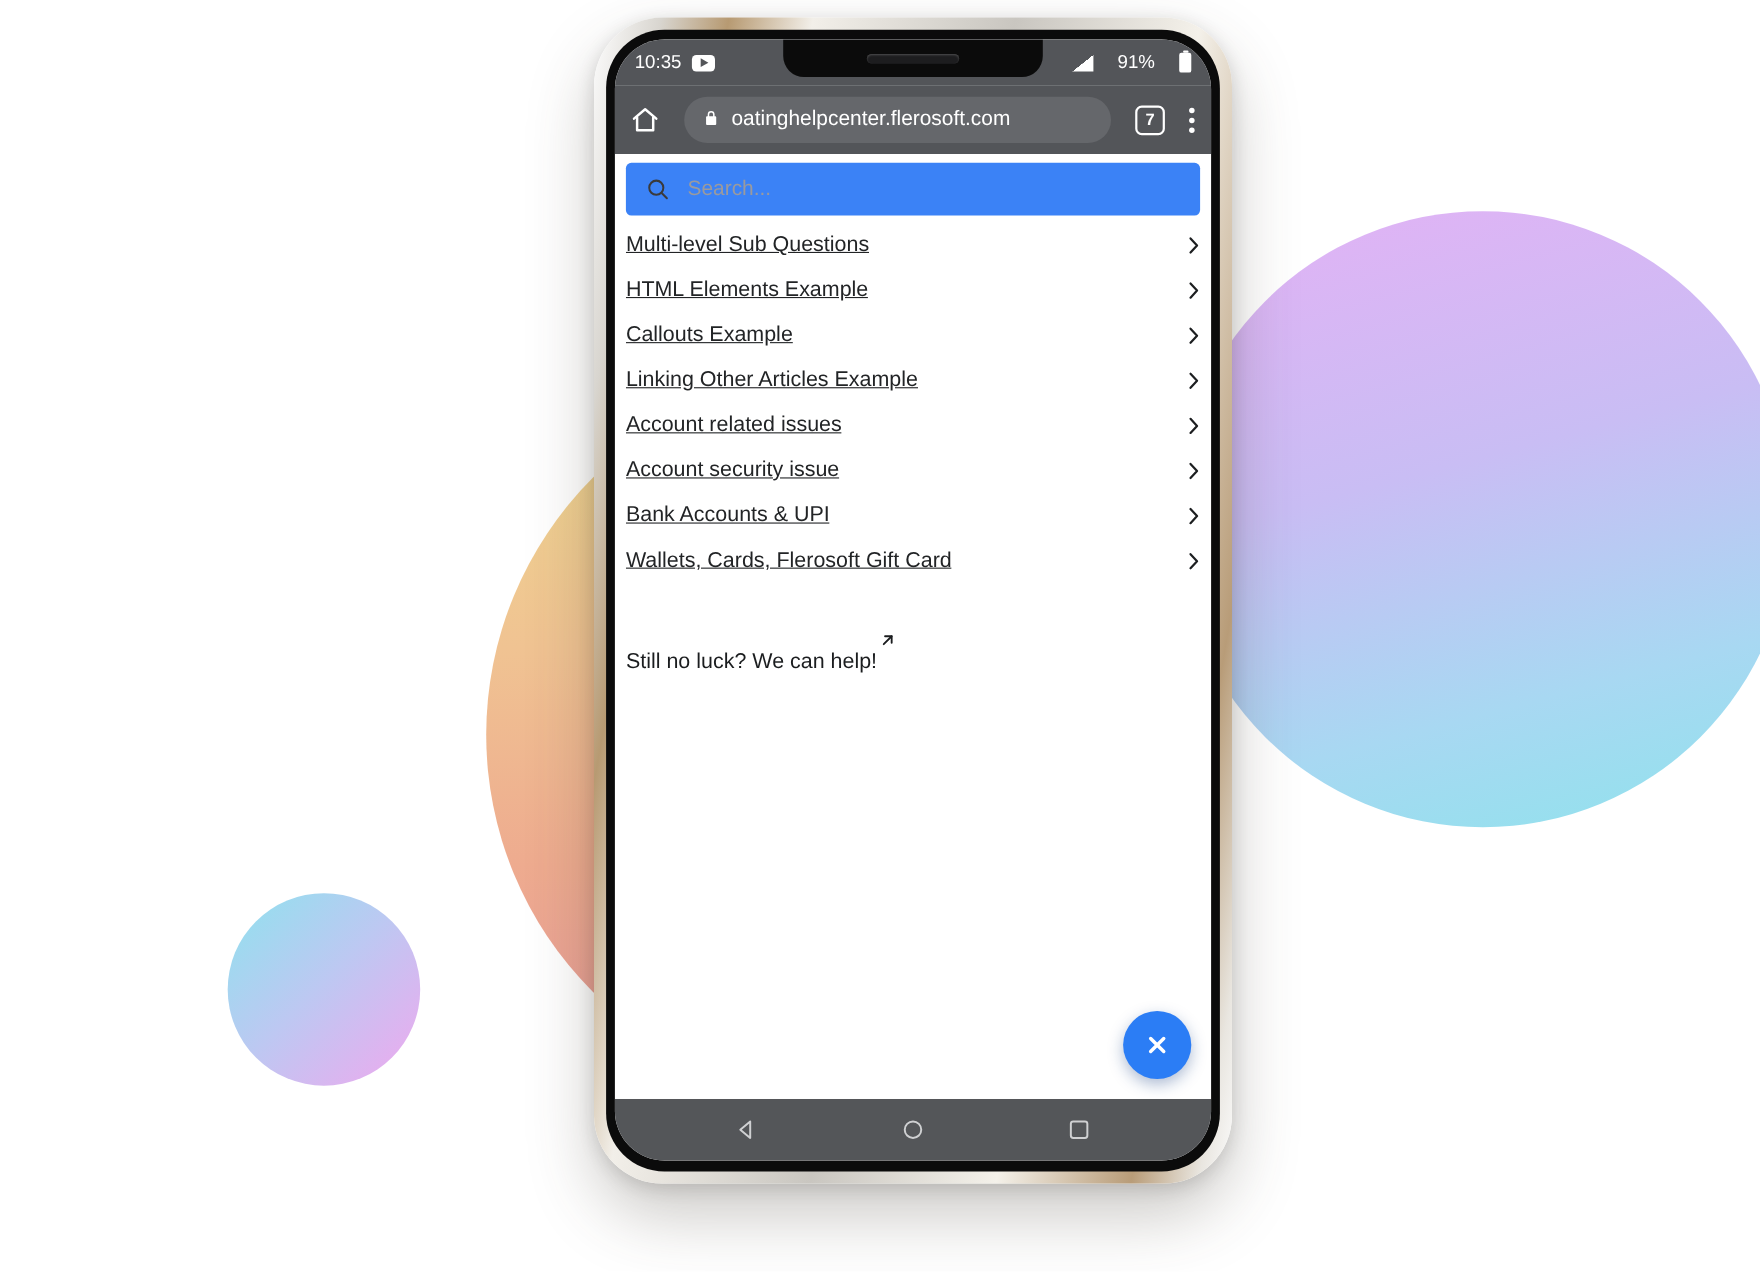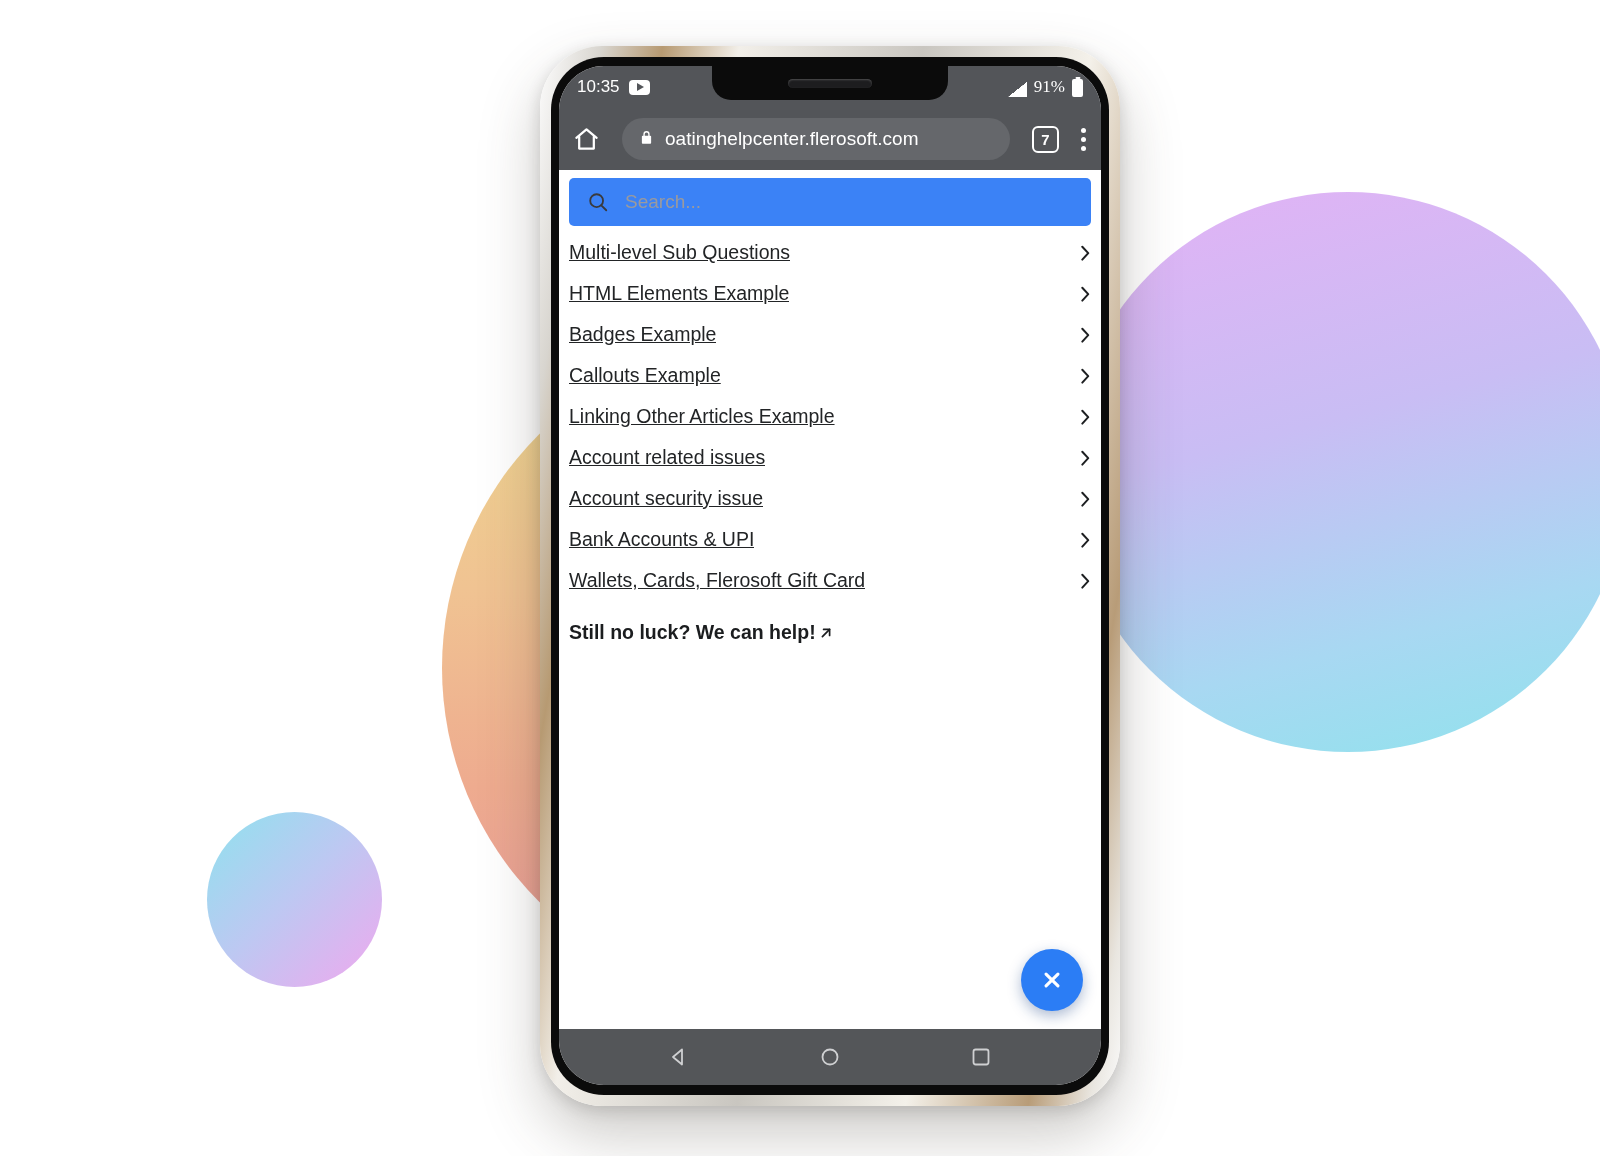--- a/index.html
+++ b/index.html
@@ -21,21 +21,21 @@
     left:1068px; top:192px; width:560px; height:560px;
     background:linear-gradient(165deg,#e3b2f5 0%,#c9bdf4 42%,#a8d8f2 75%,#8fe3ec 100%);
   }
   #blob-small {
     left:207px; top:812px; width:175px; height:175px;
     background:linear-gradient(135deg,#8fe2ee 0%,#bdc8f2 48%,#f0a8ee 100%);
   }
 
   
   #phone {
-    position:absolute; left:540px; top:46px; width:580px; height:1060px;
+    position:absolute; left:540px; top:16px; width:580px; height:1060px;
     border-radius:62px;
     background:linear-gradient(100deg,#fdfdfd 0%,#d8d5cf 8%,#b79a72 16%,#f2efe9 26%,
                                #c9c6c0 50%,#f4f1ea 72%,#b89c78 88%,#e9e6e0 96%,#fbfbfb 100%);
     padding:11px;
     box-shadow:0 28px 60px rgba(70,60,50,.28), 0 4px 16px rgba(0,0,0,.14);
   }
   #phone-inner {
     width:100%; height:100%;
     border-radius:53px;
     background:#0b0b0b;
@@ -72,21 +72,21 @@
     width:236px; height:34px; background:#0b0b0b;
     border-bottom-left-radius:19px; border-bottom-right-radius:19px;
   }
   #speaker {
     position:absolute; left:50%; top:13px; transform:translateX(-50%);
     width:84px; height:9px; border-radius:5px;
     background:#1d1d1f;
     box-shadow:inset 0 1px 2px rgba(120,120,120,.55);
   }
   #status-right {
-    margin-left:auto; display:flex; align-items:flex-end; gap:7px;font-family:Liberation Serif, serif;
+    margin-left:auto; display:flex; align-items:center; gap:22px;
   }
   #signal-icon {
     width:19px; height:15px;
     background:linear-gradient(to bottom right, transparent 49.5%, #fff 50%);
   }
   #battery-icon {
     width:11px; height:18px; border:2px solid #fff; border-radius:2px;
     position:relative; background:#fff;
   }
   #battery-icon::before {
@@ -144,21 +144,21 @@
   .row-label {
     font-size:19.5px; color:#222426; white-space:nowrap;
     overflow:hidden; text-overflow:ellipsis;text-decoration:underline;
   }
   .chev { width:11px; height:18px; flex:0 0 auto; }
 
   #helpline {
     padding:20px 10px 0 10px;
     display:flex; align-items:center; gap:3px;
   }
-  #help-text { font-size:19.5px; font-weight:bold; color:#1b1d1f; }
+  #help-text { font-size:19.5px; font-weight:normal; color:#1b1d1f;margin-top:40px; }
   #help-arrow { width:14px; height:14px; }
 
   
   #fab {
     position:absolute; right:18px; bottom:18px;
     width:62px; height:62px; border-radius:50%;
     background:#2b7df5; border:none; cursor:pointer;
     display:flex; align-items:center; justify-content:center;
     box-shadow:0 5px 14px rgba(20,60,130,.35);
   }
@@ -254,28 +254,20 @@
 
         <div class="row">
           <span class="row-label">HTML Elements Example</span>
           <span class="chev">
             <svg viewBox="0 0 12 20" fill="none" stroke="#1d1f21" stroke-width="2.2" stroke-linecap="round" stroke-linejoin="round">
                   <path d="m2.5 3 6.5 7-6.5 7"></path>
                 </svg>
           </span>
         </div>
 
-        <div class="row">
-          <span class="row-label">Badges Example</span>
-          <span class="chev">
-            <svg viewBox="0 0 12 20" fill="none" stroke="#1d1f21" stroke-width="2.2" stroke-linecap="round" stroke-linejoin="round">
-                  <path d="m2.5 3 6.5 7-6.5 7"></path>
-                </svg>
-          </span>
-        </div>
 
         <div class="row">
           <span class="row-label">Callouts Example</span>
           <span class="chev">
             <svg viewBox="0 0 12 20" fill="none" stroke="#1d1f21" stroke-width="2.2" stroke-linecap="round" stroke-linejoin="round">
                   <path d="m2.5 3 6.5 7-6.5 7"></path>
                 </svg>
           </span>
         </div>
 

